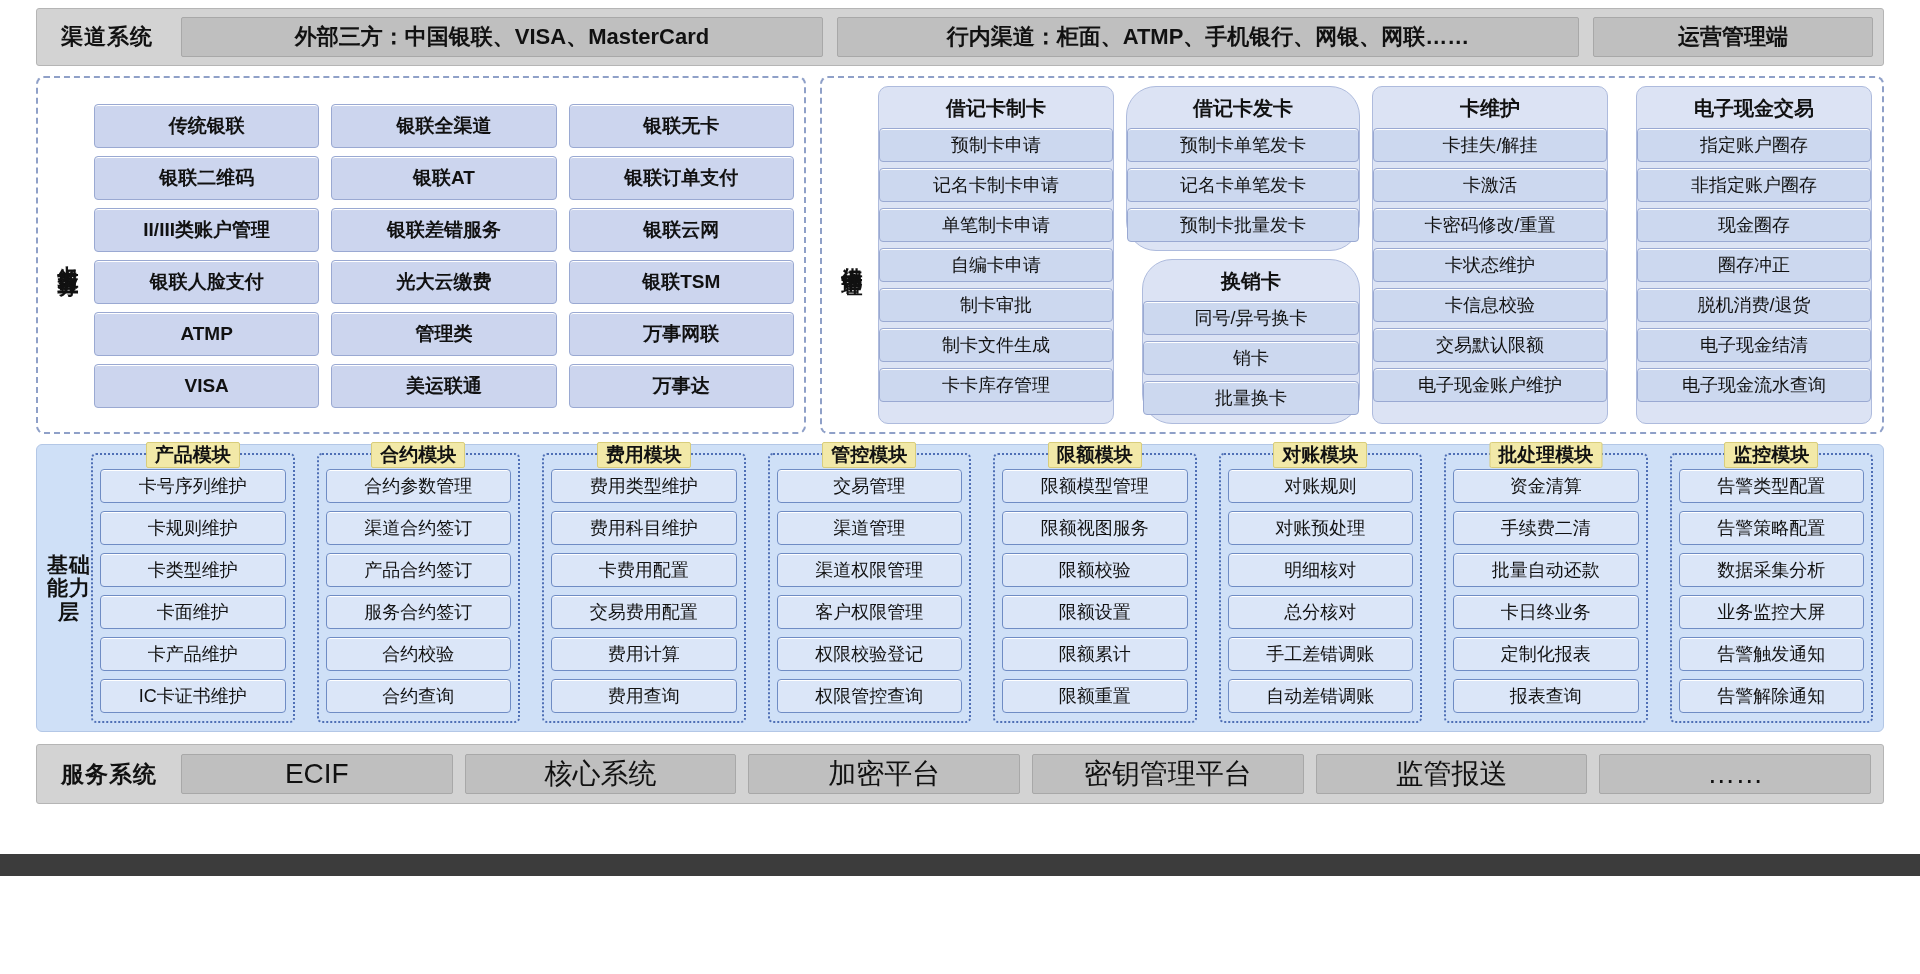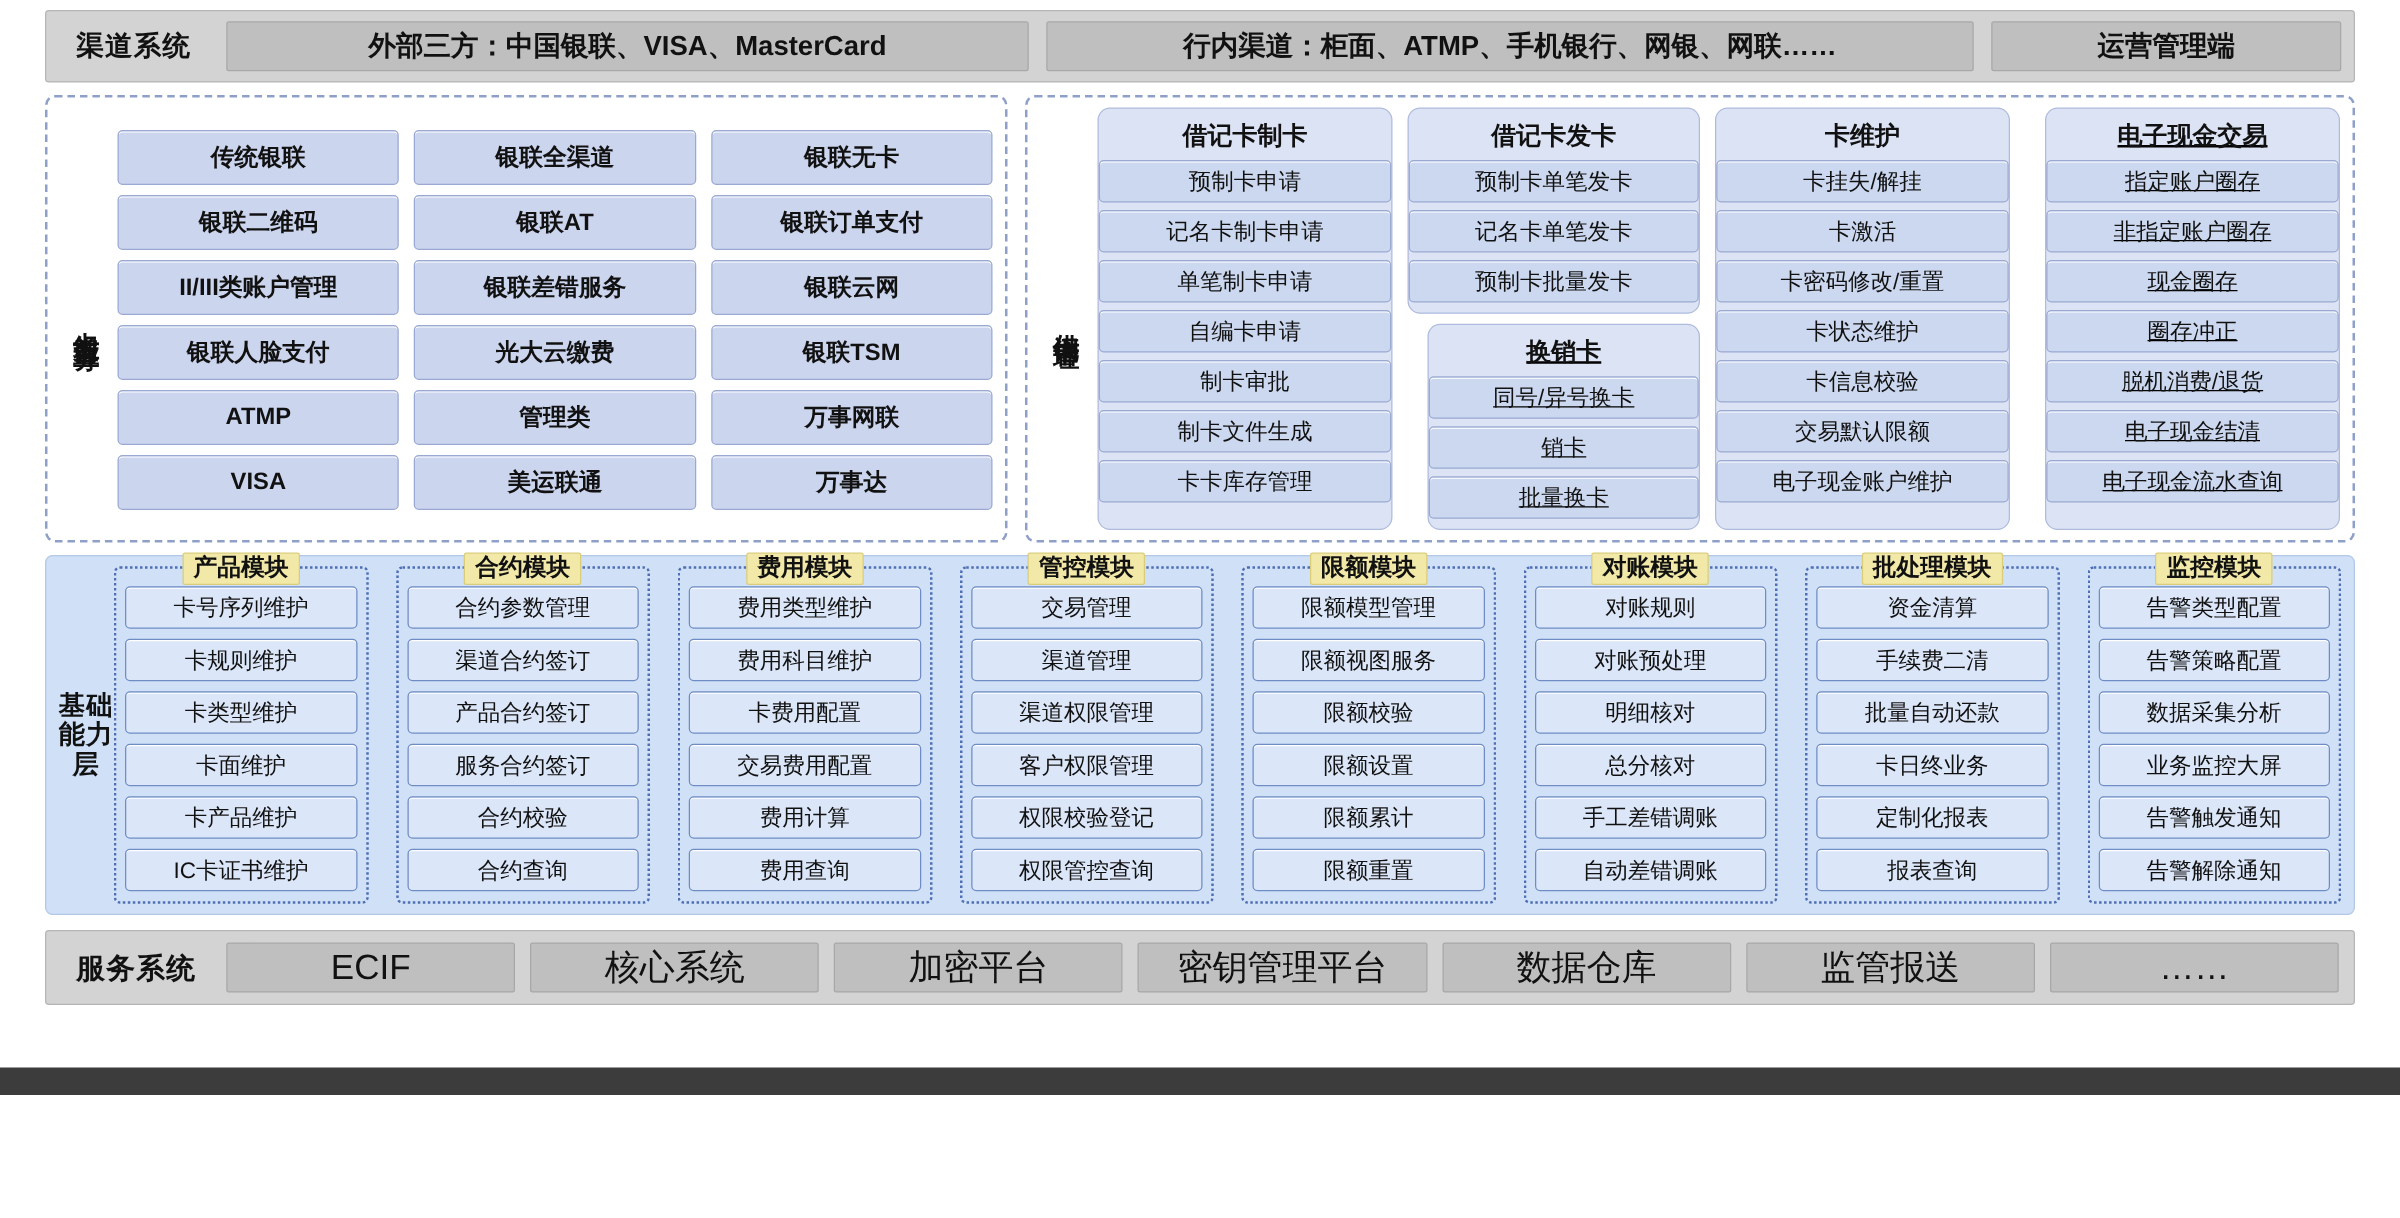--- a/index.html
+++ b/index.html
@@ -22,26 +22,26 @@
   .cell{background:#ccd5ee;border:1px solid #9aa9d2;border-radius:4px;font-size:19px;font-weight:bold;color:#111;display:flex;align-items:center;justify-content:center;height:42px;box-shadow:0 1px 0 #fff inset;}
 
   
   .left-panel{flex:0 0 770px;}
   .left-grid{flex:1;display:grid;grid-template-columns:repeat(3,1fr);grid-auto-rows:42px;gap:10px 12px;align-content:center;padding-left:6px;}
 
   
   .right-panel{flex:1 1 auto;}
   .right-cols{flex:1;display:flex;gap:12px;padding-left:6px;}
   .subcard{background:#dce3f4;border:1px solid #aebbdd;border-radius:10px;padding:6px 0 8px;flex:1;display:flex;flex-direction:column;}
-  .subcard + .subcard{margin-left:16px;text-decoration:underline;}
+  .subcard + .subcard{margin-left:16px;}
   .sub-title{font-size:20px;font-weight:bold;color:#111;text-align:center;margin:2px 0 6px;}
   .sub-items{display:flex;flex-direction:column;gap:6px;}
   .sub-items .cell{height:32px;font-size:18px;font-weight:normal;background:#ccd8ef;}
   .col-stack{flex:1;display:flex;flex-direction:column;gap:8px;}
-  .col-stack .subcard{flex:none;}
+  .col-stack .subcard{flex:none;border-radius:30px;}
 
   
   .base{margin-top:10px;background:#cfe0f7;border:1px solid #b3c7e6;border-radius:6px;display:flex;padding:8px 10px;box-sizing:border-box;}
   .base-label{width:44px;font-size:21px;font-weight:bold;color:#111;display:flex;align-items:center;justify-content:center;text-align:center;line-height:1.12;letter-spacing:1px;}
   .base-cols{flex:1;display:flex;gap:22px;justify-content:space-between;}
   .modcol{flex:1;border:2px dotted #4f6fb5;border-radius:5px;padding:14px 7px 8px;position:relative;display:flex;flex-direction:column;gap:8px;background:transparent;}
   .mod-title{position:absolute;top:-13px;left:50%;transform:translateX(-50%);background:#f2e9a8;border:1px solid #d9cd7a;padding:0 8px;font-size:19px;font-weight:bold;color:#111;white-space:nowrap;line-height:24px;height:24px;border-radius:2px;}
   .modcol .cell{height:32px;font-size:18px;font-weight:normal;background:#dbe6f8;border:1px solid #6f8cc4;}
 
   
@@ -241,19 +241,18 @@
 
     </div>
   </div>
 
   <div class="service-row">
     <div class="service-title">服务系统</div>
     <div class="service-box">ECIF</div>
     <div class="service-box">核心系统</div>
     <div class="service-box">加密平台</div>
     <div class="service-box">密钥管理平台</div>
-    <div class="service-box">数据仓库</div>
     <div class="service-box">监管报送</div>
     <div class="service-box">……</div>
   </div>
 
   <div class="footer-bar"></div>
 </div>
 
 </body></html>

